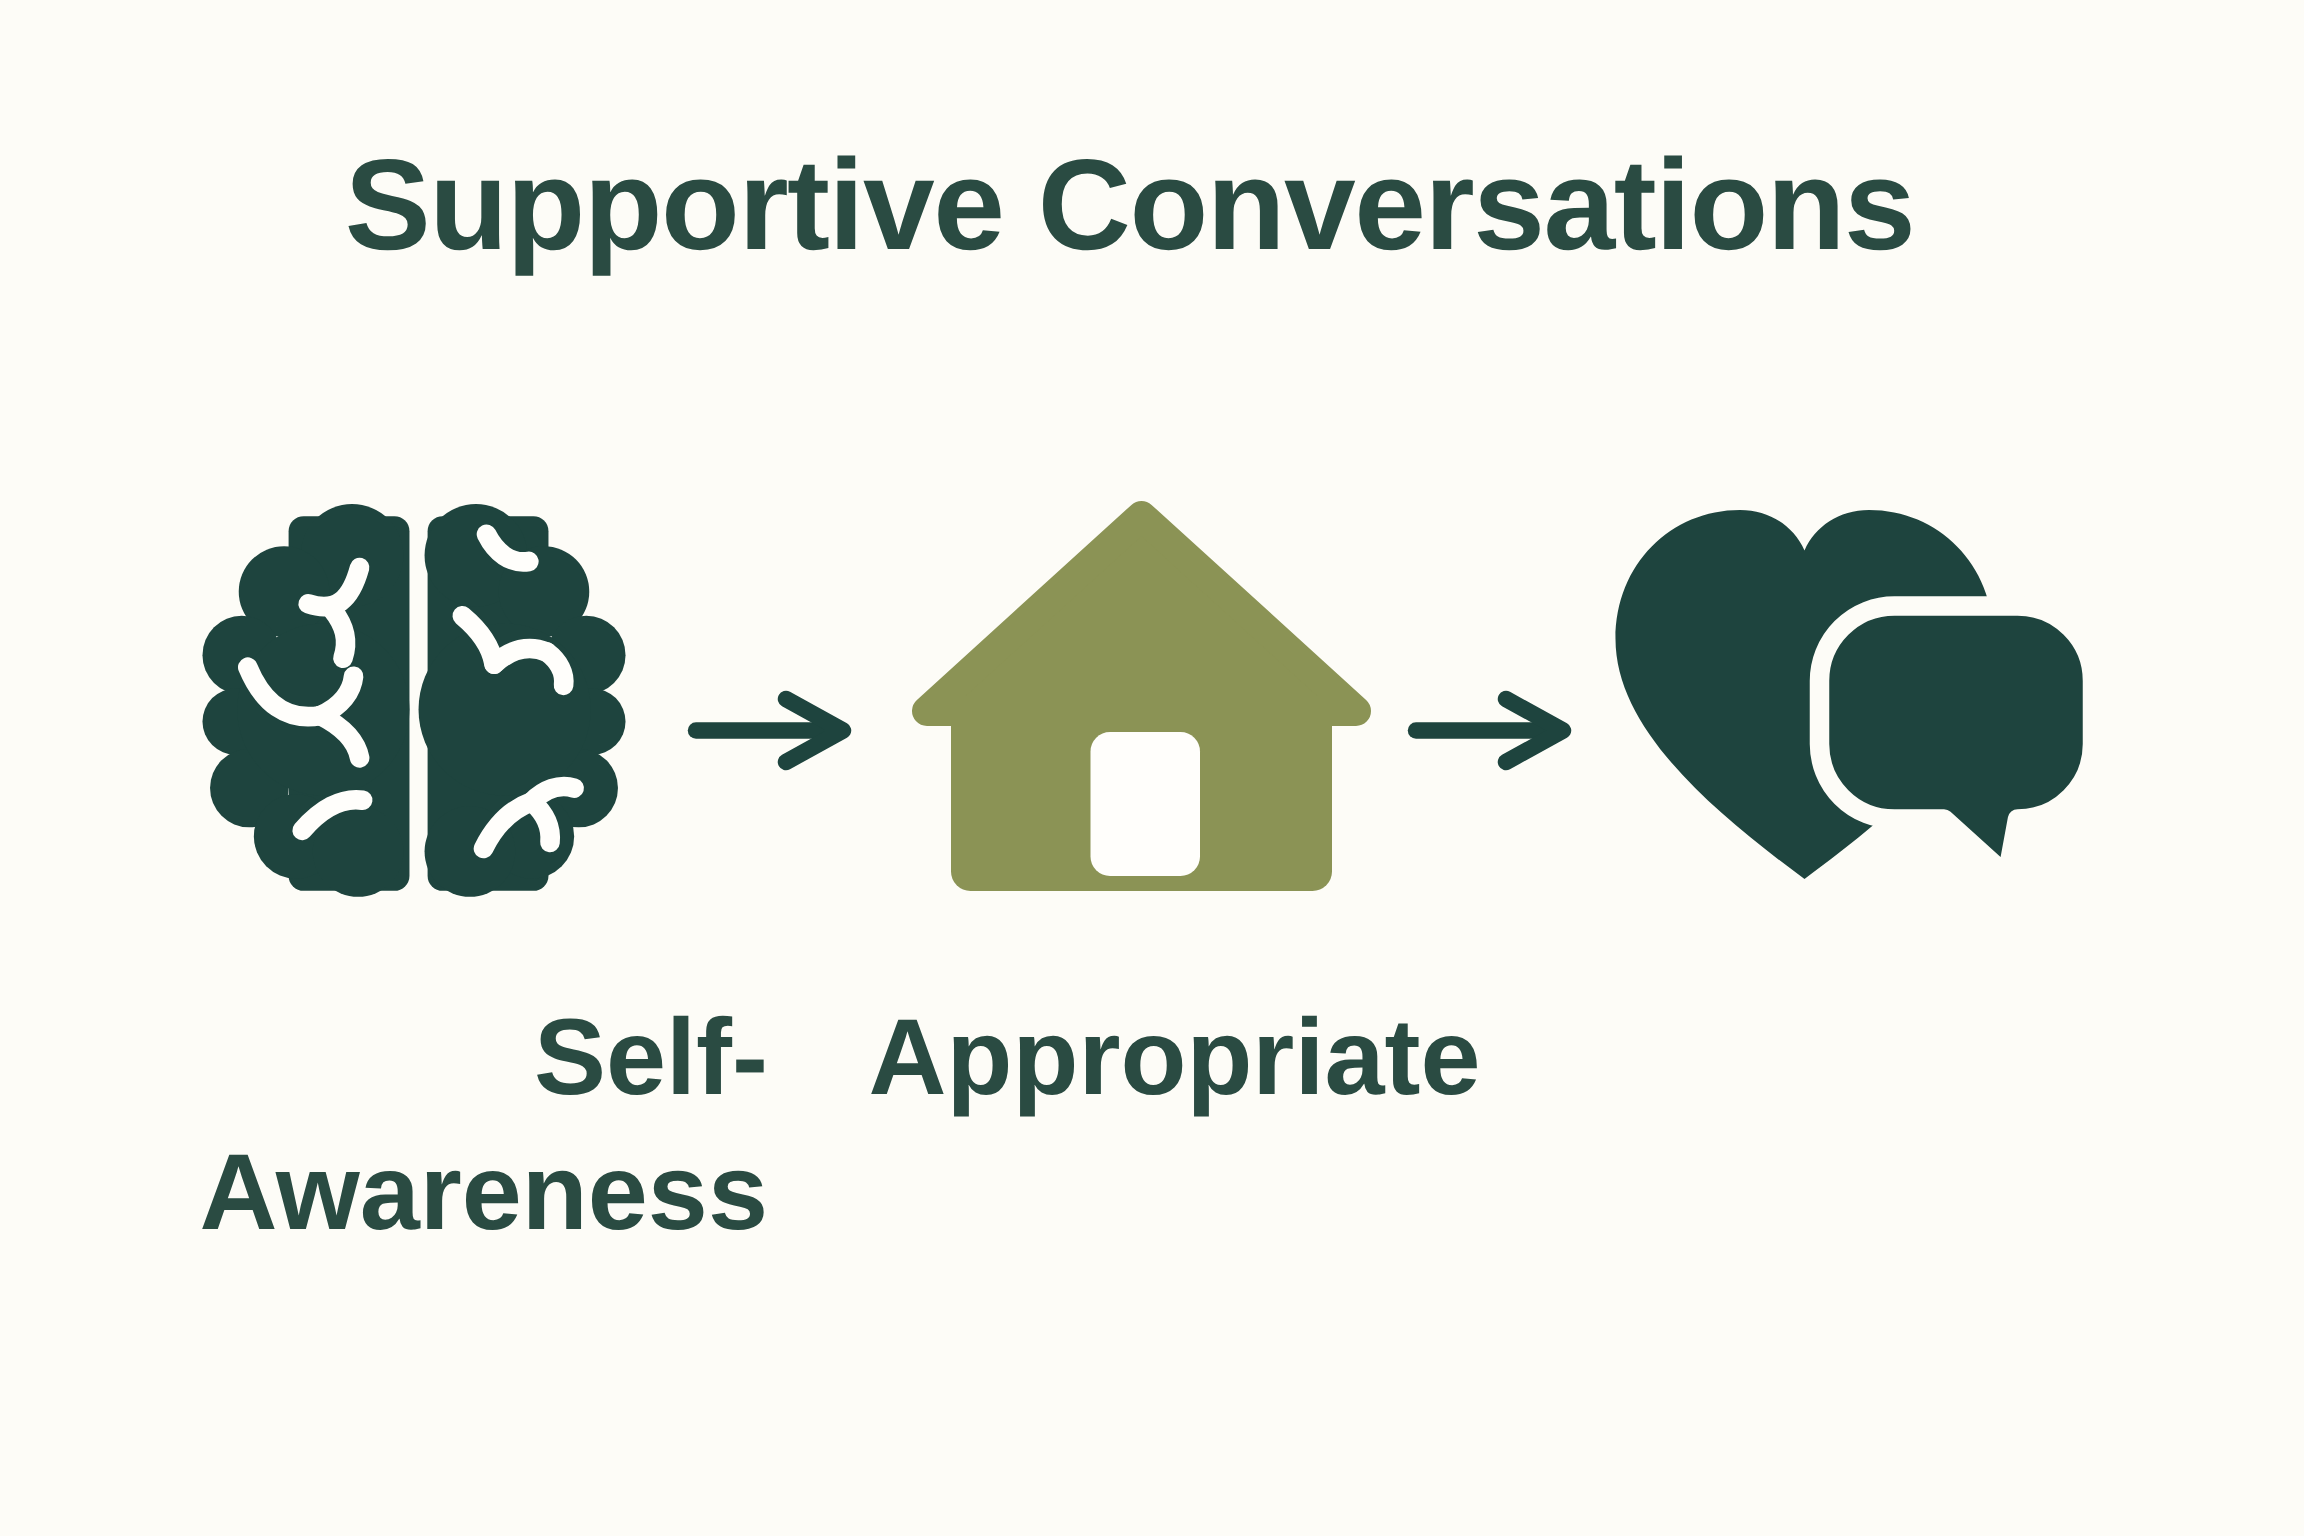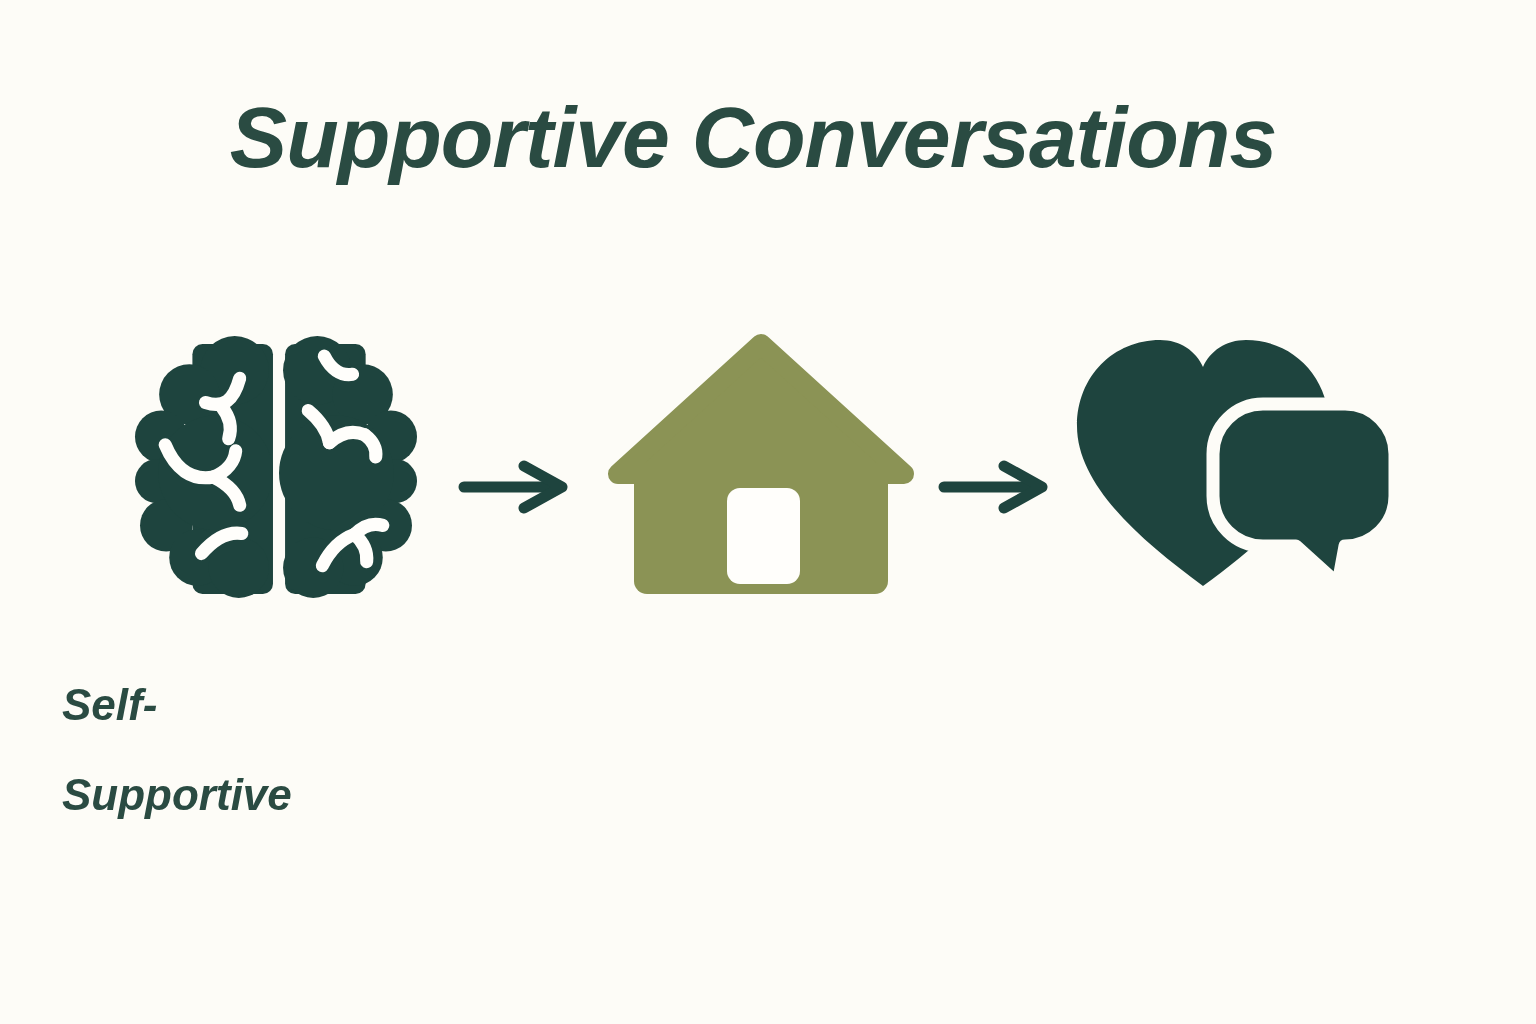--- a/index.html
+++ b/index.html
@@ -13,21 +13,20 @@
   html,body{width:1536px;height:1024px;}
   body{
     background:var(--bg);
     font-family:"Liberation Sans","DejaVu Sans",sans-serif;
     overflow:hidden;
   }
   .canvas{
     position:relative;
     width:1536px;height:736px;
     background:var(--bg);
-    font-style:italic;
   }
   .title{
     position:absolute;
     top:94px;left:0;width:1506px;
     text-align:center;
     font-size:86px;
     font-weight:bold;
     letter-spacing:-1px;
     color:var(--text);
     line-height:1;
@@ -37,22 +36,22 @@
   .icon-brain{left:134px;top:332px;width:284px;height:278px;}
   .icon-house{left:604px;top:326px;width:314px;height:278px;}
   .icon-heart{left:1072px;top:334px;width:334px;height:262px;}
   .arrow{position:absolute;width:112px;height:56px;}
   .arrow-1{left:458px;top:459px;}
   .arrow-2{left:938px;top:459px;}
   .step-label{
     position:absolute;
     top:660px;
     width:450px;
-    text-align:left;
-    font-size:44px;
+    text-align:right;
+    font-size:72px;
     font-weight:bold;
     line-height:90px;
     color:var(--text);
   }
   .label-1{left:62px;}
   .label-2{left:537px;}
   .label-3{left:1010px;}
 </style>
 </head>
 <body>
@@ -143,20 +142,21 @@
                L 224 212
                H 191
                A 50 50 0 0 1 141 162
                V 120
                A 50 50 0 0 1 191 70 Z" fill="var(--dark)" stroke="var(--bg)" stroke-width="13" stroke-linejoin="round"></path>
     </svg>
   </div>
 
   <div class="step-label label-1">
     <div>Self-</div>
-    <div>Supportive</div>
+    <div>Awareness</div>
   </div>
 
   <div class="step-label label-2">
+    <div>Appropriate</div>
   </div>
 
 
 </div>
 
 </body></html>

